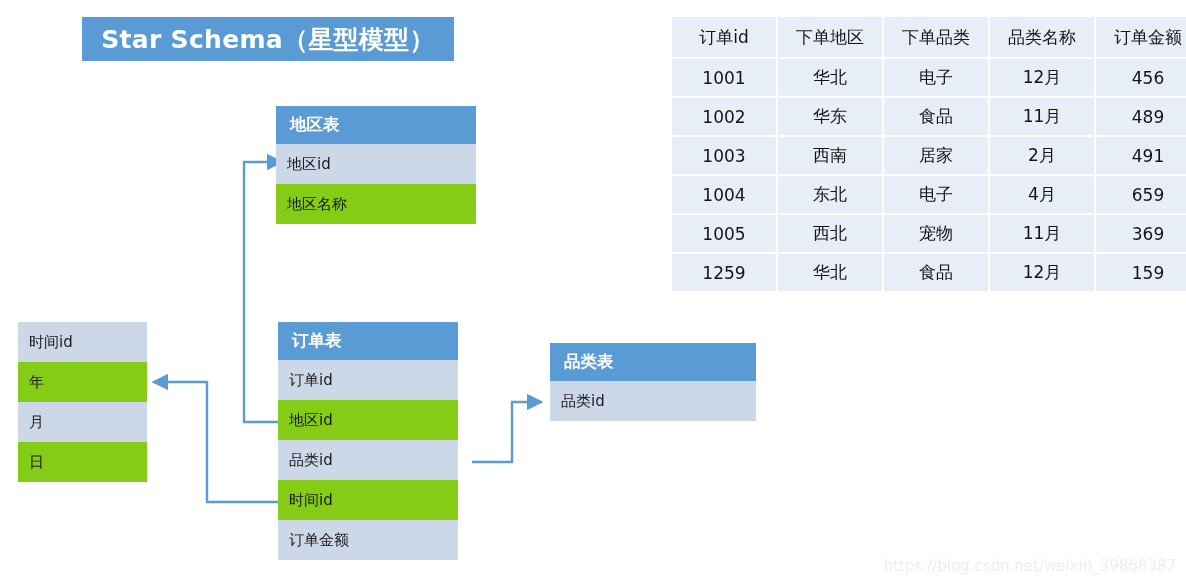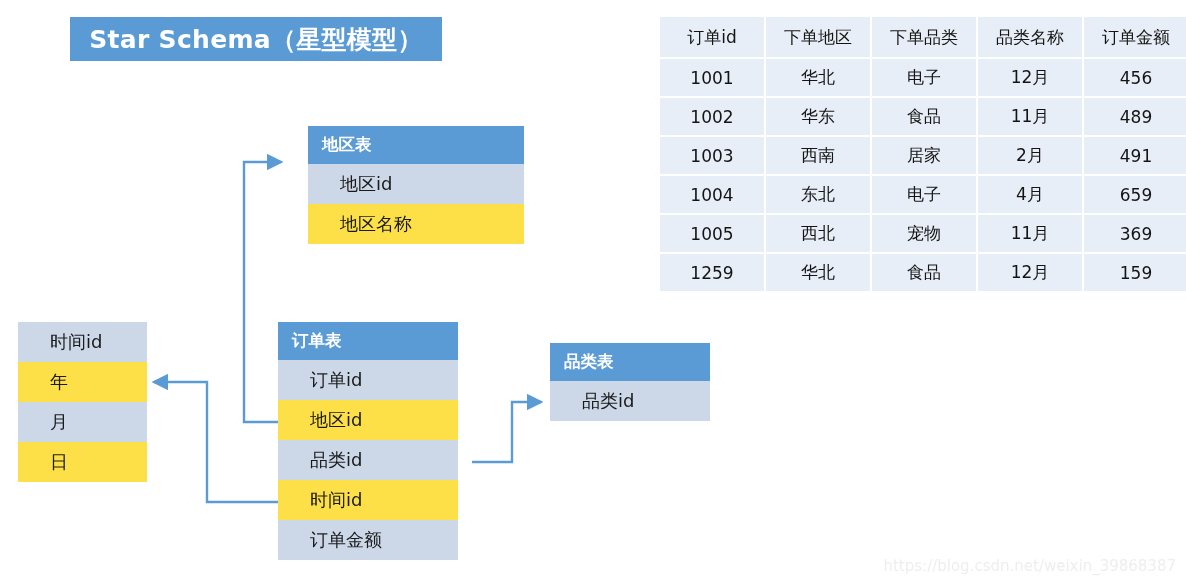--- a/index.html
+++ b/index.html
@@ -13,21 +13,21 @@
     font-family: "DejaVu Sans", "Liberation Sans", sans-serif;
     position: relative;
     overflow: hidden;
   }
   #canvas {
     position: absolute;
     left: 0; top: 0;
     width: 1186px;
     height: 587px;
   }
-  .abs { position: absolute; }
+  .abs { position: absolute; margin-left: 12px; }
 
   
   #title-banner {
     left: 70px;
     top: 17px;
     width: 372px;
     height: 44px;
     background: #5b9bd5;
     display: flex;
     align-items: center;
@@ -52,28 +52,28 @@
     font-weight: bold;
     height: 38px;
     line-height: 38px;
     padding-left: 14px;
     box-sizing: border-box;
     white-space: nowrap;
   }
   .entity .ent-row {
     height: 40px;
     line-height: 40px;
-    padding-left: 32px;
+    padding-left: 11px;
     box-sizing: border-box;
-    font-size: 18px;
+    font-size: 15px;
     color: #1a1a1a;
     white-space: nowrap;
   }
   .entity .ent-row.odd  { background: #ccd8e8; }
-  .entity .ent-row.even { background: #fde047; }
+  .entity .ent-row.even { background: #84cc16; }
 
   
   #data-table {
     left: 658px;
     top: 15px;
     border-collapse: separate;
     border-spacing: 2px;
     background: #ffffff;
   }
   #data-table td, #data-table th {
@@ -131,21 +131,21 @@
 
     <g>
       <path d="M 286 502 L 207 502 L 207 382 L 154 382" fill="none" stroke="#5b9bd5" stroke-width="2.4" marker-end="url(#arrowhead)"></path>
     </g>
 
     <g>
       <path d="M 472 462 L 512 462 L 512 402 L 541 402" fill="none" stroke="#5b9bd5" stroke-width="2.4" marker-end="url(#arrowhead)"></path>
     </g>
   </svg>
 
-  <div class="entity" id="entity-region" style="left:308px; top:106px; width:216px;margin-top:20px;">
+  <div class="entity" id="entity-region" style="left:276px; top:106px; width:200px;">
     <div class="ent-header">地区表</div>
     <div class="ent-row odd">地区id</div>
     <div class="ent-row even">地区名称</div>
   </div>
 
   <div class="entity" id="entity-time" style="left:18px; top:322px; width:129px;">
     <div class="ent-row odd">时间id</div>
     <div class="ent-row even">年</div>
     <div class="ent-row odd">月</div>
     <div class="ent-row even">日</div>
@@ -153,21 +153,21 @@
 
   <div class="entity" id="entity-order" style="left:278px; top:322px; width:180px;">
     <div class="ent-header">订单表</div>
     <div class="ent-row odd">订单id</div>
     <div class="ent-row even">地区id</div>
     <div class="ent-row odd">品类id</div>
     <div class="ent-row even">时间id</div>
     <div class="ent-row odd">订单金额</div>
   </div>
 
-  <div class="entity" id="entity-category" style="left:550px; top:343px; width:160px;">
+  <div class="entity" id="entity-category" style="left:550px; top:343px; width:206px;">
     <div class="ent-header">品类表</div>
     <div class="ent-row odd">品类id</div>
   </div>
 
   <table class="abs" id="data-table">
     <thead>
       <tr>
         <th>订单id</th>
         <th>下单地区</th>
         <th>下单品类</th>

